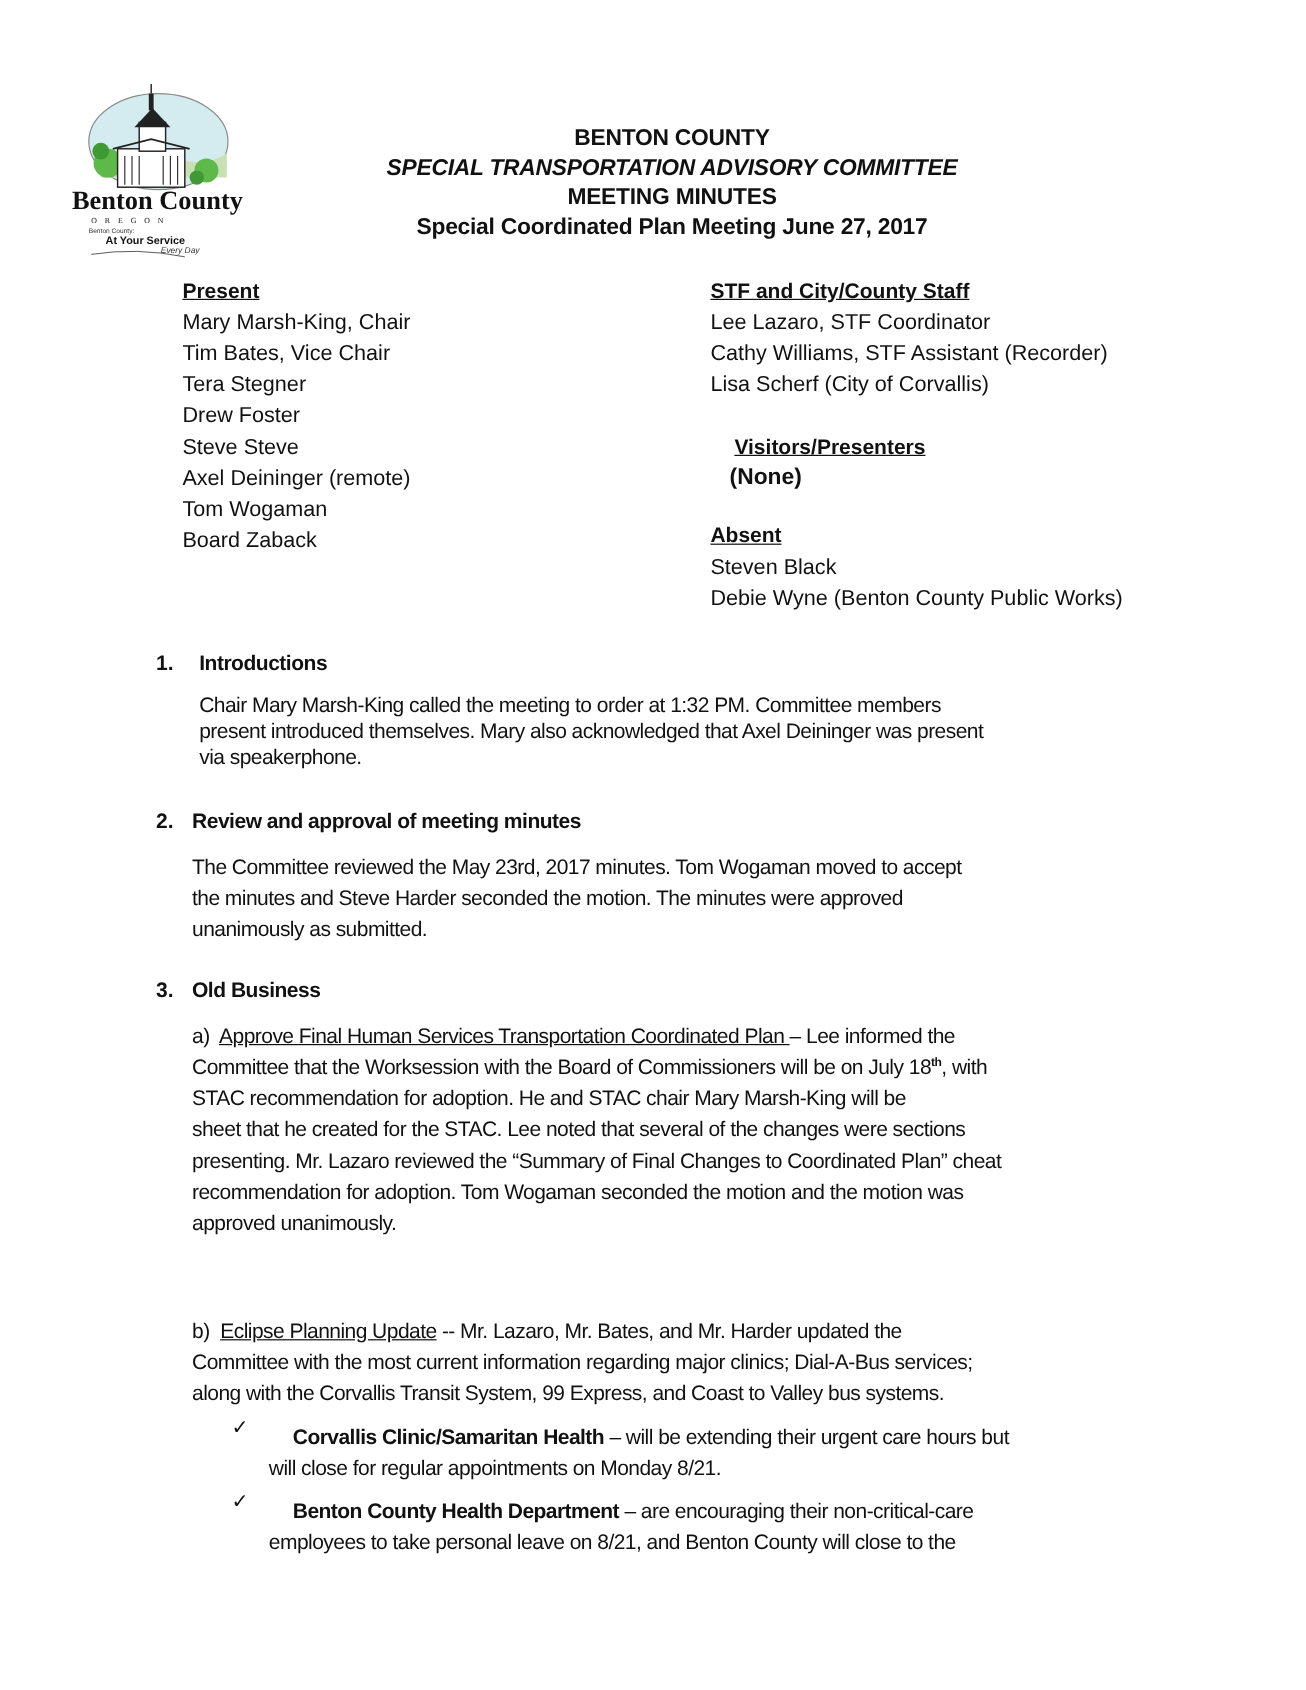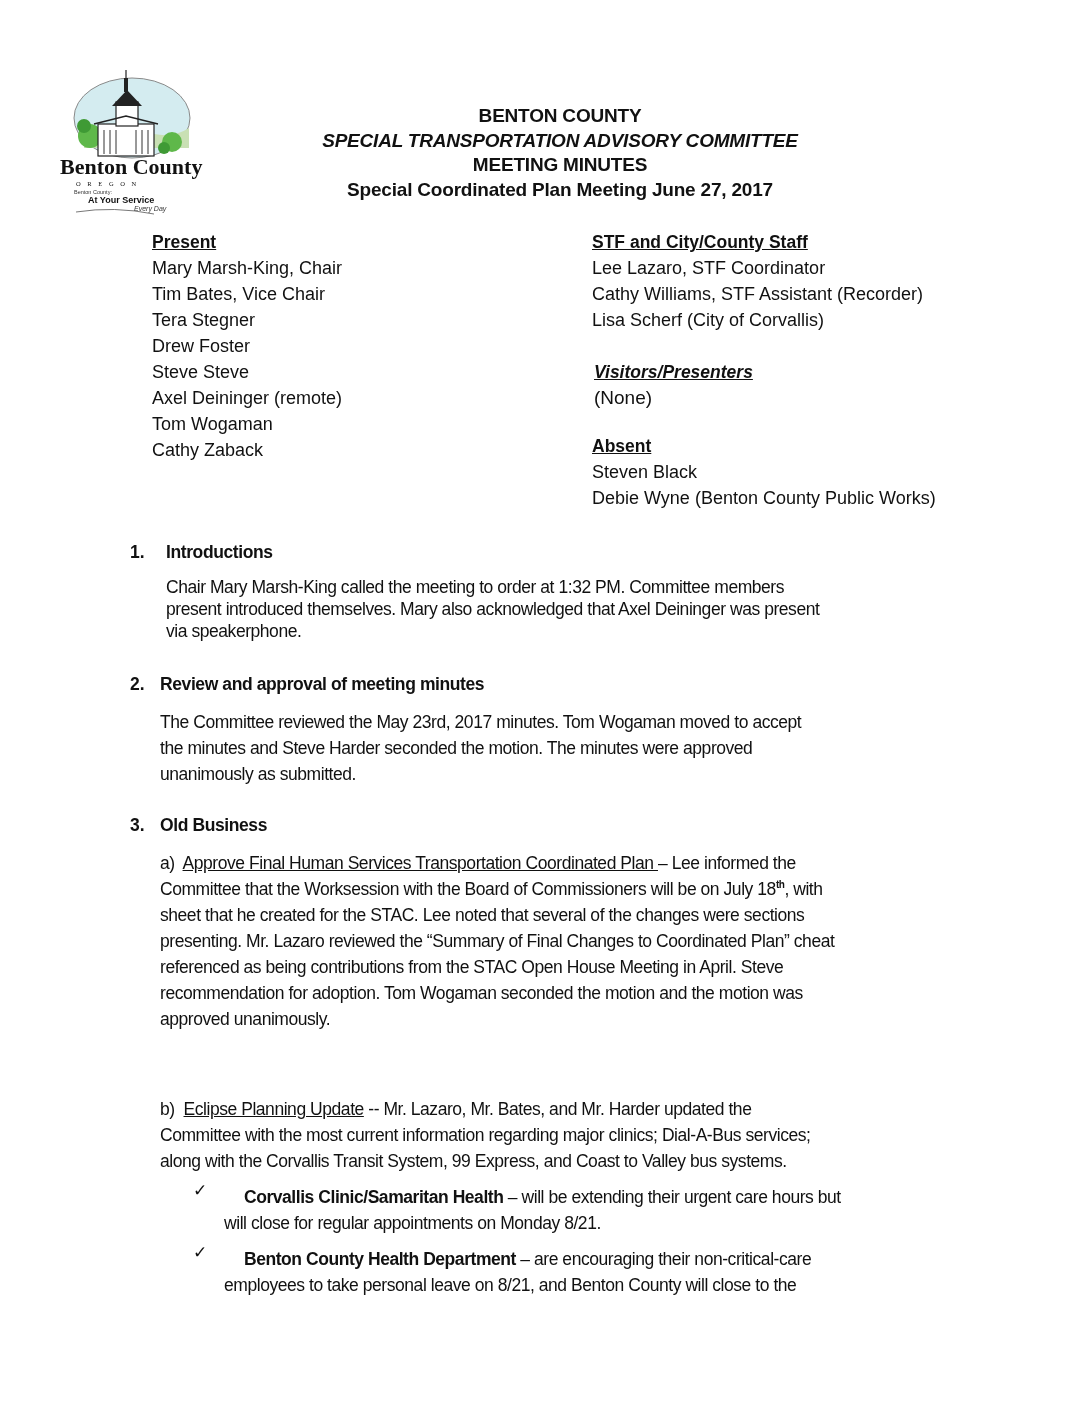--- a/index.html
+++ b/index.html
@@ -14,22 +14,22 @@
   
   .title-block { left: 200px; top: 104px; width: 720px; text-align: center; }
   .title-block div { font-weight: bold; font-size: 19px; line-height: 24.5px; letter-spacing: -0.2px; }
   .title-block .ital { font-style: italic; }
   
   .col { font-size: 18px; line-height: 26px; }
   .col .hdr { font-weight: bold; text-decoration: underline; font-size: 17.5px; }
   .col-left { left: 152px; top: 229px; }
   .col-right { left: 592px; top: 229px; }
   .col-right .gap { height: 26px; }
-  .vis-hdr { margin-left: 2px; font-style: italic; }
-  .none-txt { margin-left: 2px; font-size: 19px; }
+  .vis-hdr { margin-left: 20px; }
+  .none-txt { margin-left: 16px; font-size: 19px; font-weight: bold; }
   
   .sec-title { font-weight: bold; font-size: 17.5px; letter-spacing: -0.4px; }
   .sec-num { font-weight: bold; font-size: 17.5px; }
   .para { font-size: 17.5px; line-height: 26px; letter-spacing: -0.45px; width: 800px; }
   .ul { text-decoration: underline; }
   sup { font-size: 10px; line-height: 0; vertical-align: 7px; font-weight: bold; }
   .check { font-size: 17px; }
   .bold { font-weight: bold; }
 </style>
 </head>
@@ -75,21 +75,21 @@
 
 <div class="abs col col-left">
   <div class="hdr">Present</div>
   <div>Mary Marsh-King, Chair</div>
   <div>Tim Bates, Vice Chair</div>
   <div>Tera Stegner</div>
   <div>Drew Foster</div>
   <div>Steve Steve</div>
   <div>Axel Deininger (remote)</div>
   <div>Tom Wogaman</div>
-  <div>Cathy Zaback</div>
+  <div>Board Zaback</div>
 </div>
 
 <div class="abs col col-right">
   <div class="hdr">STF and City/County Staff</div>
   <div>Lee Lazaro, STF Coordinator</div>
   <div>Cathy Williams, STF Assistant (Recorder)</div>
   <div>Lisa Scherf (City of Corvallis)</div>
   <div class="gap"></div>
   <div class="hdr vis-hdr">Visitors/Presenters</div>
   <div class="none-txt">(None)</div>
@@ -119,23 +119,23 @@
 <div class="abs sec-title" style="left:160px; top:815px;">Old Business</div>
 
 <div class="abs para" style="left:160px; top:850px;">
   <div>
     <span>a)</span>&nbsp;
     <span class="ul">Approve Final Human Services Transportation Coordinated Plan </span><span> – Lee informed the</span>
   </div>
   <div>
     <span>Committee that the Worksession with the Board of Commissioners will be on July 18</span><sup>th</sup><span>, with</span>
   </div>
+  <div>STAC recommendation for adoption.  He and STAC chair Mary Marsh-King will be</div>
   <div>sheet that he created for the STAC.  Lee noted that several of the changes were sections</div>
   <div>presenting. Mr. Lazaro reviewed the “Summary of Final Changes to Coordinated Plan” cheat</div>
-  <div>referenced as being contributions from the STAC Open House Meeting in April. Steve</div>
   <div>recommendation for adoption.  Tom Wogaman seconded the motion and the motion was</div>
   <div>approved unanimously.</div>
 </div>
 
 <div class="abs para" style="left:160px; top:1096px;">
   <div>
     <span>b)</span>&nbsp;
     <span class="ul">Eclipse Planning Update</span><span> -- Mr. Lazaro, Mr. Bates, and Mr. Harder updated the</span>
   </div>
   <div>Committee with the most current information regarding major clinics; Dial-A-Bus services;</div>

